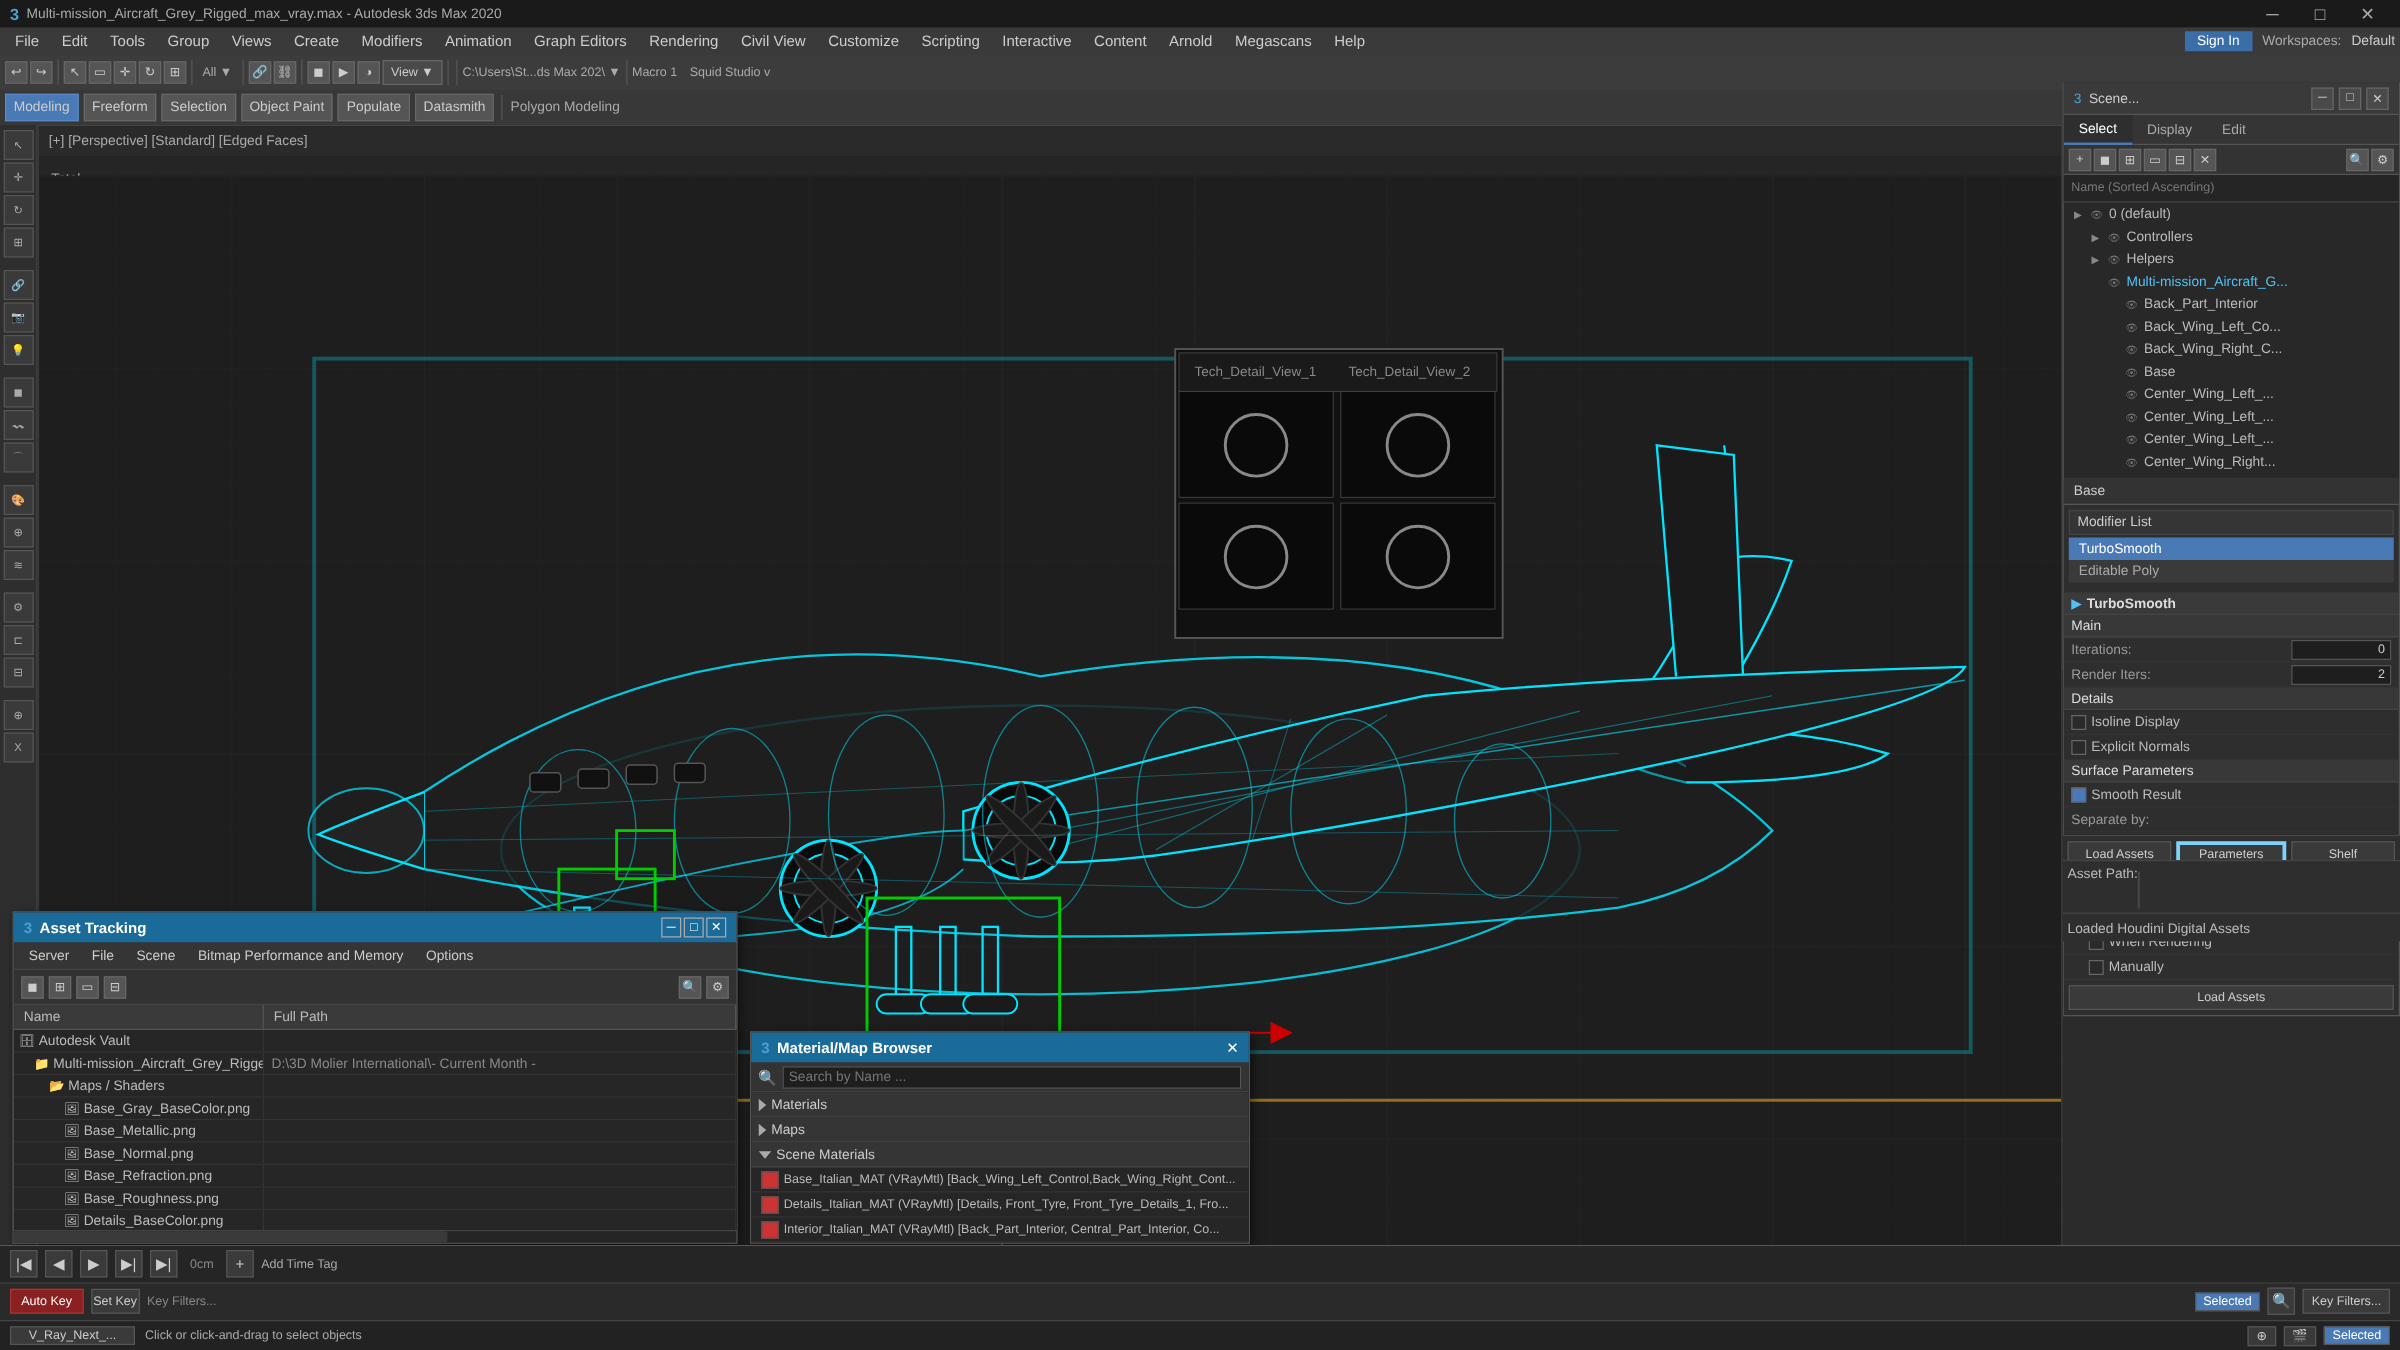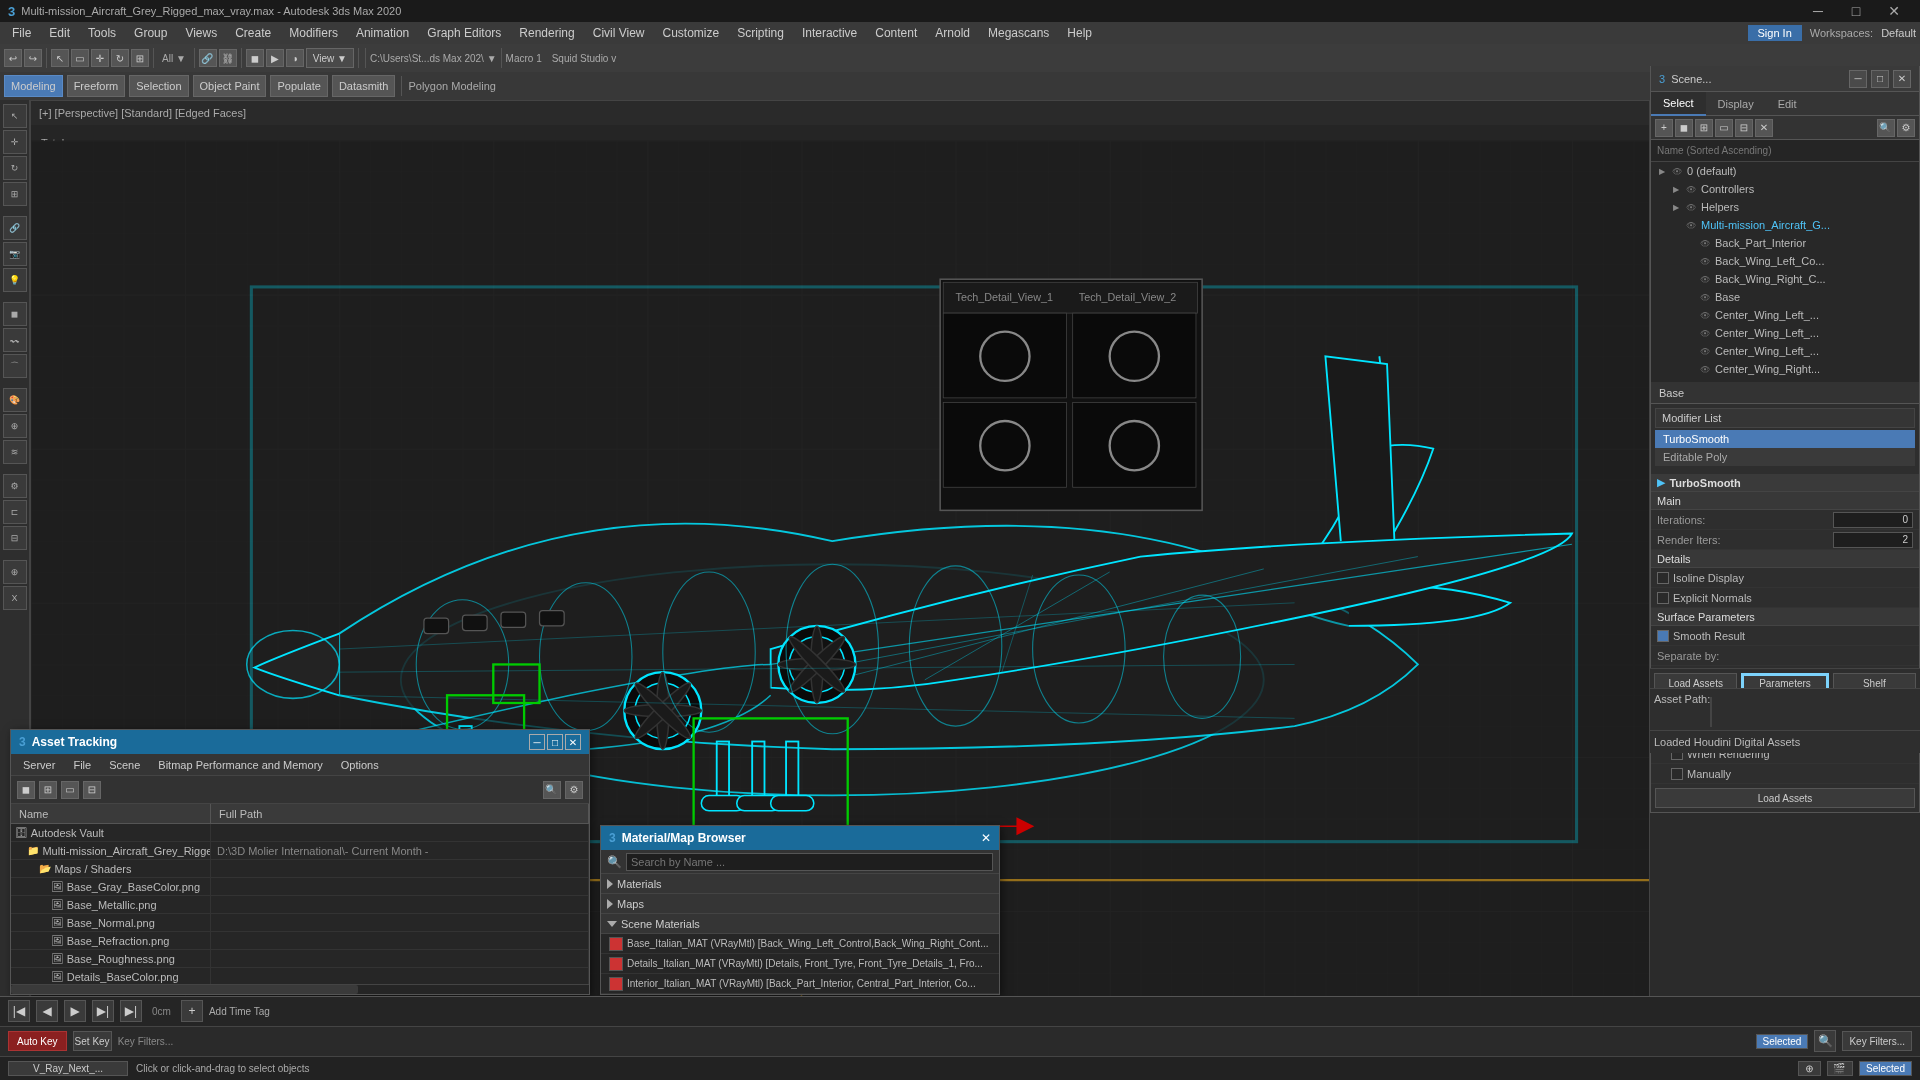--- a/index.html
+++ b/index.html
@@ -1404,21 +1404,21 @@
     <div class="setkey-btn">Set Key</div>
     <span style="font-size:10px;color:#888;">Key Filters...</span>
     <div style="flex:1;"></div>
     <span class="status-badge selected">Selected</span>
     <div class="tl-btn">🔍</div>
     <div style="background:#3a3a3a;border:1px solid #555;padding:0 6px;height:20px;font-size:10px;color:#ccc;display:flex;align-items:center;cursor:pointer;">Key Filters...</div>
   </div>
 </div>
 
 <div id="status-bar">
-  <div style="background:#3a3a3a;border:1px solid #555;padding:1px 24px;font-size:10px;color:#ccc;cursor:pointer;">V_Ray_Next_...</div>
+  <div style="background:#3a3a3a;border:1px solid #555;padding:1px 14px;font-size:10px;color:#ccc;cursor:pointer;">V_Ray_Next_...</div>
   <span style="flex:1;font-size:10px;color:#aaa;">Click or click-and-drag to select objects</span>
   <div class="status-right">
     <div class="status-badge">⊕</div>
     <div class="status-badge">🎬</div>
     <span class="status-badge selected">Selected</span>
   </div>
 </div>
 
 <div style="position:absolute;top:668px;right:0;width:270px;display:flex;gap:4px;padding:4px;background:#2e2e2e;border-top:1px solid #444;">
   <div style="flex:1;height:20px;background:#3a3a3a;border:1px solid #555;font-size:10px;color:#ccc;display:flex;align-items:center;justify-content:center;cursor:pointer;">Load Assets</div>

